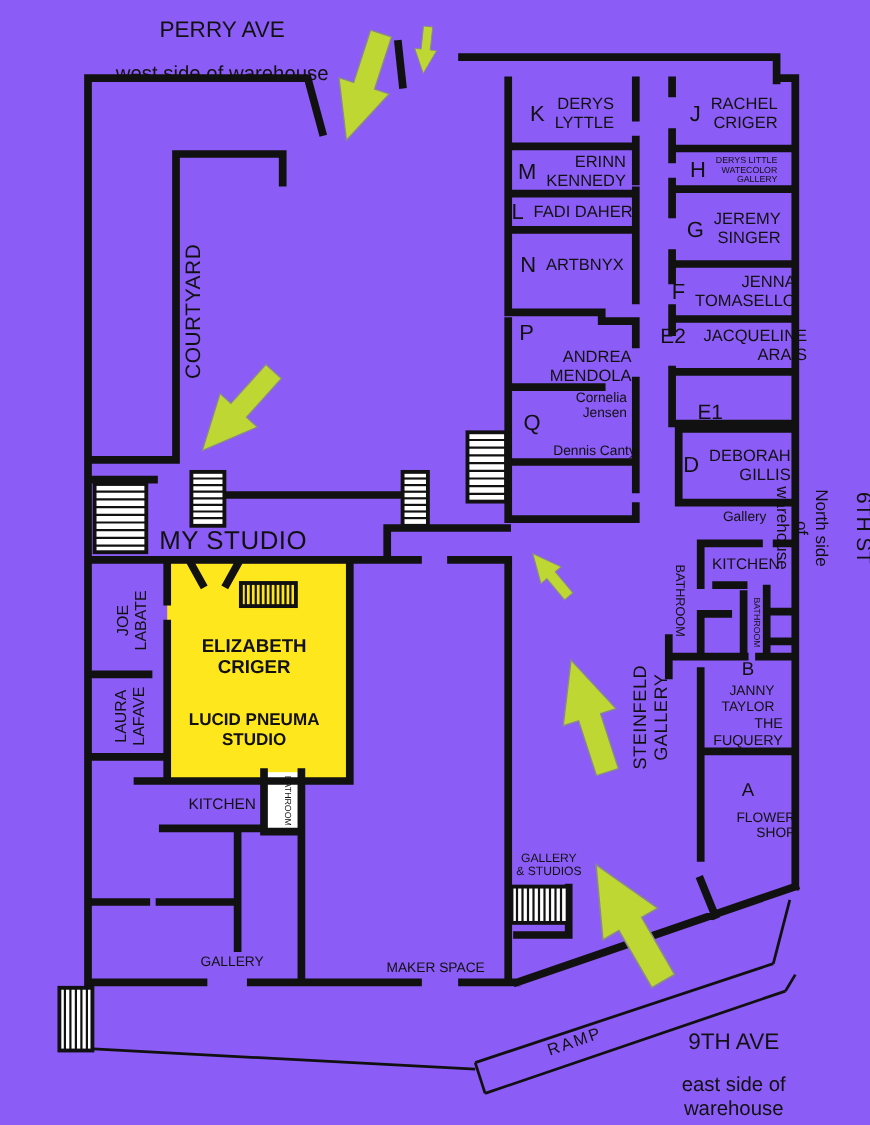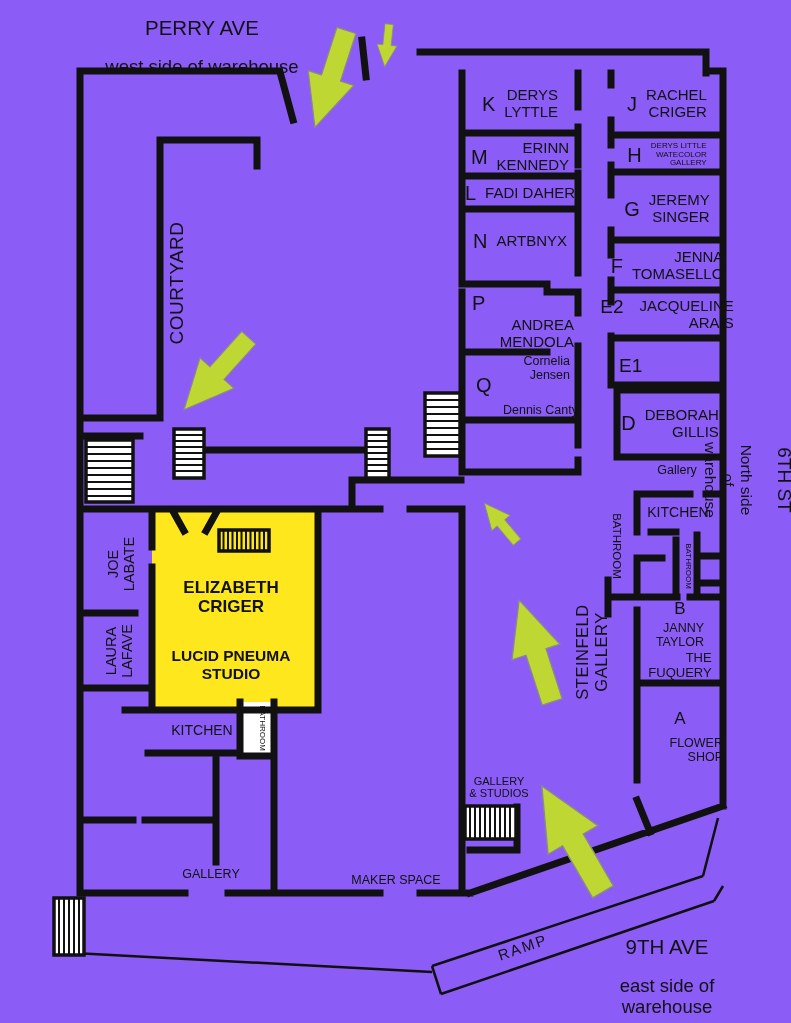--- a/index.html
+++ b/index.html
@@ -152,20 +152,21 @@
 <div class="lbl" style="left:667px;top:968px">
   <span style="font-size:20.5px">9TH AVE</span><br>
   <span style="font-size:18.5px">east side of warehouse</span>
 </div>
 <div class="lbl" style="left:757px;top:480px;transform:translate(-50%,-50%) rotate(90deg)">
   <span style="font-size:19px">6TH ST</span><br>
   <span style="font-size:15.5px">North side of warehouse</span>
 </div>
 
 <div class="lbl" style="left:177px;top:283px;transform:translate(-50%,-50%) rotate(-90deg);font-size:19px;letter-spacing:.5px">COURTYARD</div>
+<div class="lbl" style="left:212px;top:491px;font-size:23.5px;letter-spacing:.5px">MY STUDIO</div>
 <div class="lbl bold" style="left:231px;top:664px;font-size:15.5px">LUCID PNEUMA
 STUDIO</div>
 <div class="lbl bold" style="left:231px;top:597px;font-size:17px">ELIZABETH
 CRIGER</div>
 <div class="lbl" style="left:121px;top:564px;transform:translate(-50%,-50%) rotate(-90deg);font-size:14.5px">JOE
 LABATE</div>
 <div class="lbl" style="left:119px;top:651px;transform:translate(-50%,-50%) rotate(-90deg);font-size:14.5px">LAURA
 LAFAVE</div>
 <div class="lbl" style="left:592px;top:652px;transform:translate(-50%,-50%) rotate(-90deg);font-size:16.5px;letter-spacing:.5px">STEINFELD
 GALLERY</div>
@@ -230,21 +231,21 @@
 <div class="room" style="left:611px;top:243px;width:112px;height:46px">
   <span class="letter">F</span>
   <span class="name">JENNA
 TOMASELLO</span>
 </div>
 <div class="room" style="left:611px;top:292px;width:112px;height:46px;gap:16px">
   <span class="letter" style="font-size:19px;align-self:flex-start;padding-top:4px">E2</span>
   <span class="name">JACQUELINE
 ARAIS</span>
 </div>
-<div class="room" style="left:611px;top:342px;width:112px;height:43px;justify-content:flex-start;align-items:center;padding:2px 0 0 8px">
+<div class="room" style="left:626px;top:342px;width:112px;height:43px;justify-content:flex-start;align-items:flex-end;padding:2px 0 0 8px">
   <span class="letter" style="font-size:19px">E1</span>
 </div>
 <div class="room" style="left:617px;top:392px;width:106px;height:63px">
   <span class="letter">D</span>
   <span class="name">DEBORAH
 GILLIS</span>
 </div>
 <div class="room col" style="left:637px;top:598px;width:86px;height:84px">
   <span class="letter" style="font-size:17px">B</span>
   <span class="name" style="font-size:12.5px">JANNY

